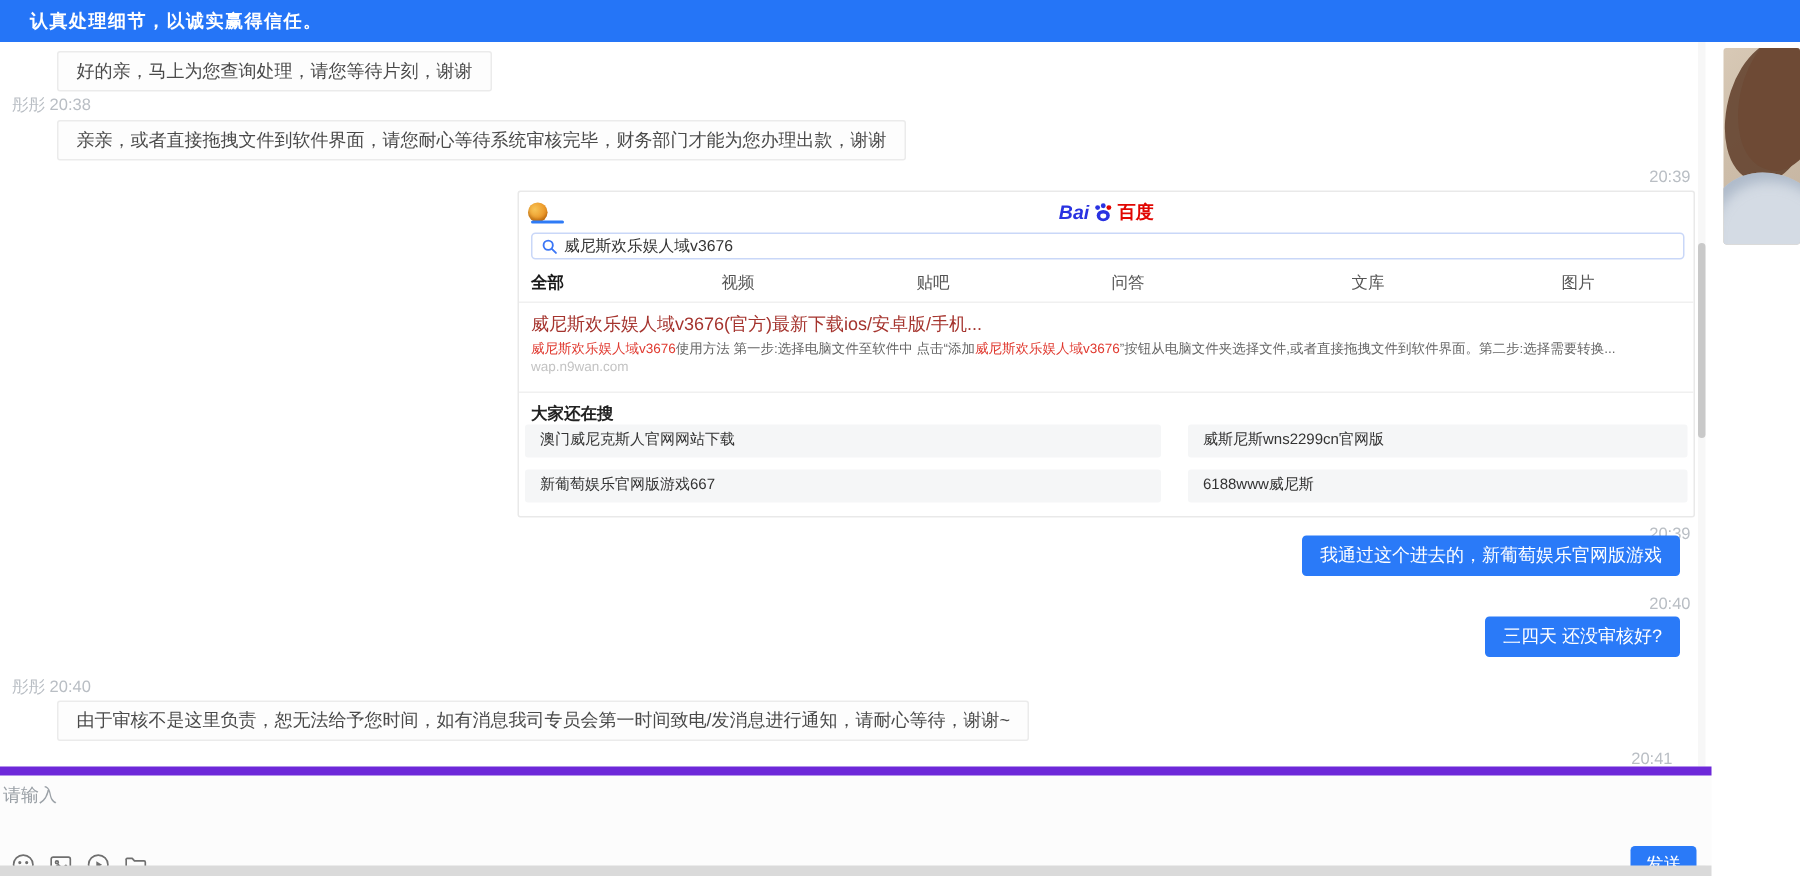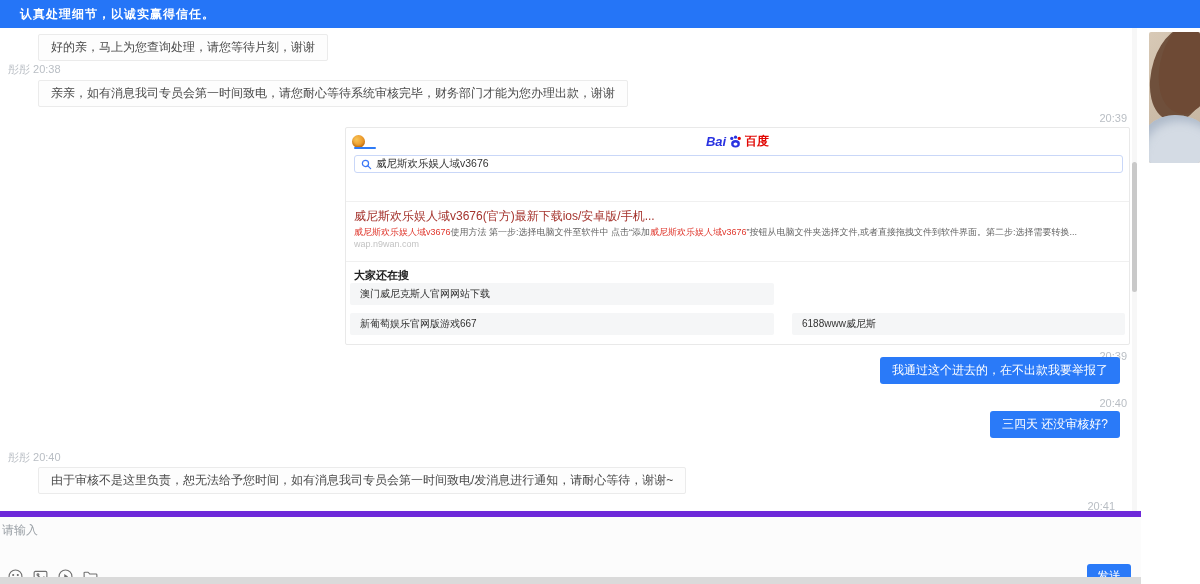--- a/index.html
+++ b/index.html
@@ -81,21 +81,21 @@
 <div id="app">
 
   <div class="topbar">
     <span class="topbar-text">认真处理细节，以诚实赢得信任。</span>
   </div>
 
   <div class="agent-bubble" style="left:38px; top:34px;">好的亲，马上为您查询处理，请您等待片刻，谢谢</div>
 
   <div class="meta" style="left:8px; top:62px;">彤彤 20:38</div>
 
-  <div class="agent-bubble" style="left:38px; top:80px;">亲亲，如有消息我司专员会第一时间致电，请您耐心等待系统审核完毕，财务部门才能为您办理出款，谢谢</div>
+  <div class="agent-bubble" style="left:38px; top:80px;">亲亲，或者直接拖拽文件到软件界面，请您耐心等待系统审核完毕，财务部门才能为您办理出款，谢谢</div>
 
   <div class="meta right" style="right:73px; top:112px;">20:39</div>
 
   <div class="baidu-card">
     <div class="b-emoji"></div>
     <div class="b-logo">
       <span class="bai">Bai</span>
       <svg width="15" height="15" viewBox="0 0 24 24">
         <circle cx="6" cy="7" r="2.6" fill="#2932e1"></circle>
         <circle cx="12" cy="5" r="2.6" fill="#2932e1"></circle>
@@ -107,38 +107,47 @@
     </div>
 
     <div class="b-search">
       <svg width="11" height="11" viewBox="0 0 16 16" style="margin-left:6px;">
         <circle cx="6.5" cy="6.5" r="4.5" fill="none" stroke="#3b76f6" stroke-width="1.8"></circle>
         <line x1="10" y1="10" x2="14" y2="14" stroke="#3b76f6" stroke-width="1.8" stroke-linecap="round"></line>
       </svg>
       <span class="b-query">威尼斯欢乐娱人域v3676</span>
     </div>
 
+    <div class="b-tabs">
+      <span class="b-tab active" style="left:8px;">全部</span>
+      <span class="b-tab" style="left:135px;">视频</span>
+      <span class="b-tab" style="left:265px;">贴吧</span>
+      <span class="b-tab" style="left:395px;">问答</span>
+      <span class="b-tab" style="left:555px;">文库</span>
+      <span class="b-tab" style="left:695px;">图片</span>
+    </div>
     <div class="b-tab-underline"></div>
     <div class="b-div1"></div>
 
     <div class="b-title">威尼斯欢乐娱人域v3676(官方)最新下载ios/安卓版/手机...</div>
     <div class="b-desc">
       <span class="red">威尼斯欢乐娱人域v3676</span><span>使用方法 第一步:选择电脑文件至软件中 点击“添加</span><span class="red">威尼斯欢乐娱人域v3676</span><span>”按钮从电脑文件夹选择文件,或者直接拖拽文件到软件界面。第二步:选择需要转换...</span>
     </div>
     <div class="b-url">wap.n9wan.com</div>
 
     <div class="b-div2"></div>
     <div class="b-related-title">大家还在搜</div>
     <div class="b-chip chip-0">澳门威尼克斯人官网网站下载</div>
+    <div class="b-chip chip-1">威斯尼斯wns2299cn官网版</div>
     <div class="b-chip chip-2">新葡萄娱乐官网版游戏667</div>
     <div class="b-chip chip-3">6188www威尼斯</div>
   </div>
 
   <div class="meta right" style="right:73px; top:350px;">20:39</div>
-  <div class="user-bubble" style="right:80px; top:357px;">我通过这个进去的，在不出款我要举报了</div>
+  <div class="user-bubble" style="right:80px; top:357px;">我通过这个进去的，新葡萄娱乐官网版游戏</div>
 
   <div class="meta right" style="right:73px; top:397px;">20:40</div>
   <div class="user-bubble" style="right:80px; top:411px;">三四天 还没审核好?</div>
 
   <div class="meta" style="left:8px; top:450px;">彤彤 20:40</div>
   <div class="agent-bubble" style="left:38px; top:467px;">由于审核不是这里负责，恕无法给予您时间，如有消息我司专员会第一时间致电/发消息进行通知，请耐心等待，谢谢~</div>
 
   <div class="meta right" style="right:85px; top:500px;">20:41</div>
 
   <div class="scroll-track"></div>

